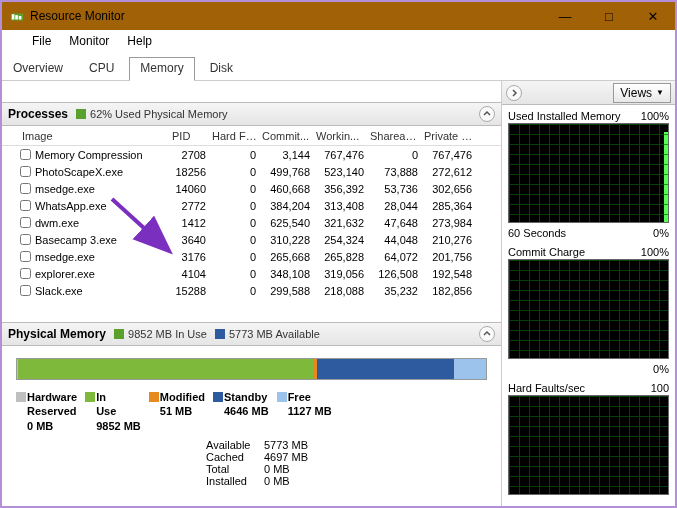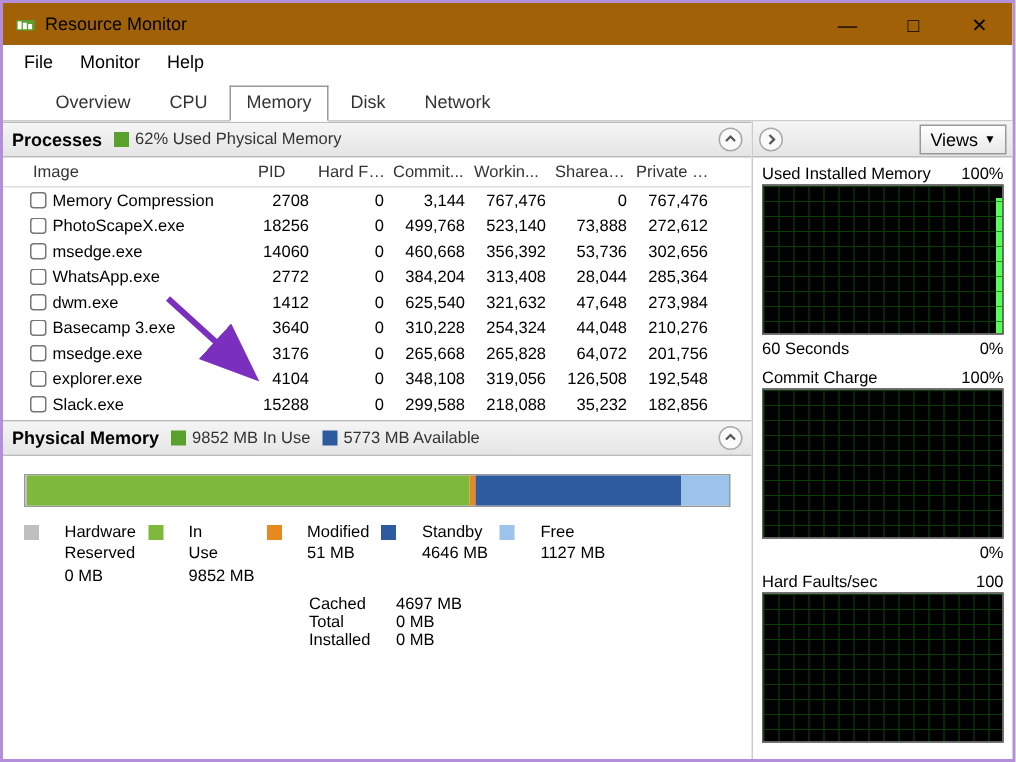--- a/index.html
+++ b/index.html
@@ -18,43 +18,43 @@
   display: flex; align-items: center; justify-content: space-between;
   height: 28px; padding: 0 0 0 8px; background: #a16207;
 }
 .titlebar .title { display: flex; align-items: center; gap: 6px; font-size: 12px; }
 .titlebar .title svg { width: 14px; height: 14px; }
 .titlebar .wc { display: flex; }
 .titlebar .wc button {
   width: 44px; height: 28px; border: none; background: transparent; font-size: 13px; cursor: pointer;
 }
 
-.menubar { display: flex; gap: 2px; padding: 2px 6px; font-size: 12px; }
+.menubar { display: flex; gap: 2px; padding: 2px 22px; font-size: 12px; }
 .menubar span { padding: 2px 8px; cursor: default; }
 
 .tabs {
-  display: flex; align-items: flex-end; gap: 4px; padding: 4px 8px 0 24px;
+  display: flex; align-items: flex-end; gap: 4px; padding: 4px 8px 0 0;
   border-bottom: 1px solid #ccc;
 }
 .tabs .tab {
   padding: 3px 10px 5px 10px; font-size: 12px; color: #333; cursor: pointer;
   border: 1px solid transparent; position: relative; bottom: -1px;
 }
 .tabs .tab.active {
   background: #fff; border: 1px solid #999; border-bottom: 1px solid #fff;
 }
 
 .main { display: flex; height: calc(100% - 28px - 22px - 28px); }
 .left { flex: 1; display: flex; flex-direction: column; border-right: 1px solid #ccc; overflow: hidden; }
 .right { width: 173px; display: flex; flex-direction: column; }
 
 .section-hd {
   display: flex; align-items: center; background: linear-gradient(#f5f5f5,#e5e5e5);
   border-top: 1px solid #bbb; border-bottom: 1px solid #bbb;
-  height: 24px; padding: 0 6px; gap: 8px;
+  height: 24px; padding: 0 6px; gap: 8px; margin-top: 21px;
 }
 .section-hd .t { font-weight: bold; font-size: 12px; }
 .section-hd .stat { display: flex; align-items: center; gap: 4px; font-size: 11px; color: #333; }
 .section-hd .sq { width: 10px; height: 10px; display: inline-block; }
 .section-hd .chev {
   margin-left: auto; width: 16px; height: 16px; border: 1px solid #aaa; border-radius: 8px;
   display: flex; align-items: center; justify-content: center; cursor: pointer; background: #fafafa;
 }
 
 .tbl { flex: 0 0 auto; overflow: hidden; }
@@ -66,21 +66,21 @@
   height: 17px; align-items: center; font-size: 11px;
 }
 .tbl-row .c0 { display: flex; align-items: center; gap: 4px; white-space: nowrap; overflow: hidden; text-overflow: ellipsis; }
 .tbl-row .c0 input[type=checkbox] { width: 11px; height: 11px; }
 .tbl-row span:not(.c0) { text-align: right; padding-right: 4px; font-variant-numeric: tabular-nums; }
 
 .membar { padding: 12px 14px 4px 14px; }
 .membar .barwrap { display: flex; height: 22px; border: 1px solid #999; }
 .membar .seg { height: 100%; }
 .membar .legend { display: flex; gap: 8px; margin-top: 10px; font-size: 11px; }
-.membar .legend .lg { display: flex; align-items: flex-start; gap: 17px; }
+.membar .legend .lg { display: flex; align-items: flex-start; gap: 1px; font-weight: bold; }
 .membar .legend .lg .sq { width: 10px; height: 10px; margin-top: 2px; }
 .membar .legend .lg .lab { line-height: 1.3; }
 
 .mstats { padding: 6px 0 0 190px; font-size: 11px; }
 .mstats div { display: flex; }
 .mstats div .k { width: 58px; }
 .mstats div .v { width: 60px; }
 
 .rh {
   display: flex; align-items: center; background: linear-gradient(#f5f5f5,#e5e5e5);
@@ -137,21 +137,20 @@
   <span>File</span>
   <span>Monitor</span>
   <span>Help</span>
 </div>
 
 <div class="tabs">
   <div class="tab">Overview</div>
   <div class="tab">CPU</div>
   <div class="tab active">Memory</div>
   <div class="tab">Disk</div>
-  <div class="tab">Network</div>
 </div>
 
 <div class="main">
   <div class="left">
 
     <div class="section-hd">
       <span class="t">Processes</span>
       <span class="stat">
         <span class="sq" style="background: rgb(90, 160, 44);"></span>
         <span>62% Used Physical Memory</span>
@@ -300,20 +299,24 @@
             <span class="sq" style="background:#2e5aa0"></span>
             <span class="lab">Standby<br>4646 MB</span>
           </div>
           <div class="lg">
             <span class="sq" style="background:#9cc3ec"></span>
             <span class="lab">Free<br>1127 MB</span>
           </div>
         </div>
       <div class="mstats" id="mstats">
           <div>
+            <span class="k">Available</span>
+            <span class="v">5773 MB</span>
+          </div>
+          <div>
             <span class="k">Cached</span>
             <span class="v">4697 MB</span>
           </div>
           <div>
             <span class="k">Total</span>
             <span class="v">0 MB</span>
           </div>
           <div>
             <span class="k">Installed</span>
             <span class="v">0 MB</span>

